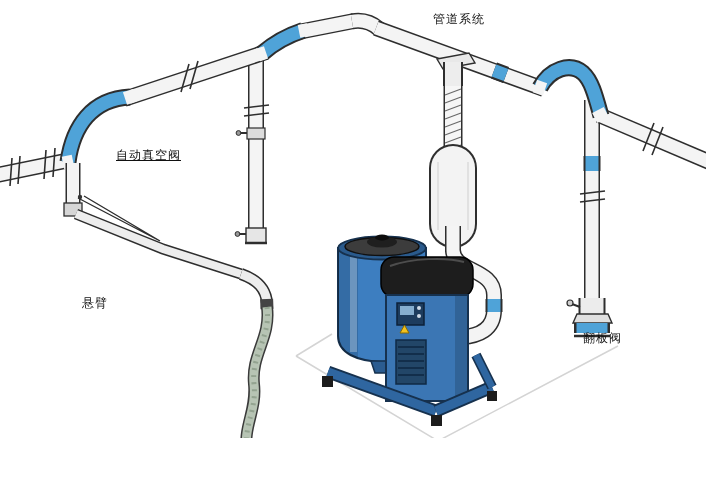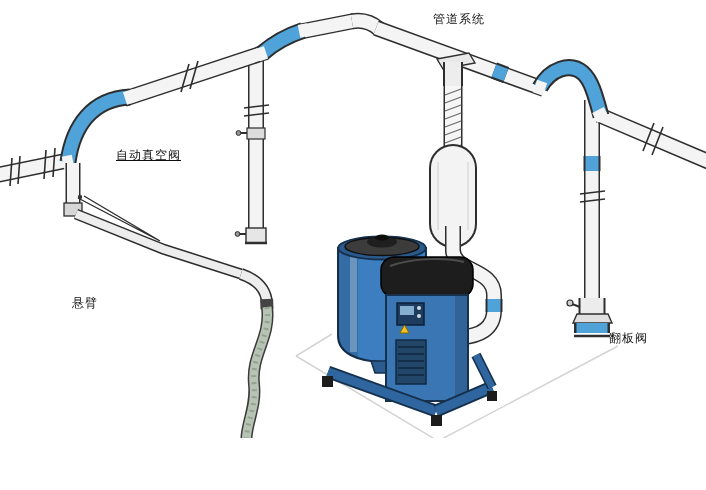--- a/index.html
+++ b/index.html
@@ -166,16 +166,16 @@
     <path d="M 492,387 L 476,355" fill="none" stroke="#2f66a0" stroke-width="7"></path>
     <rect x="322" y="376" width="11" height="11" fill="#1c1c1c"></rect>
     <rect x="431" y="415" width="11" height="11" fill="#1c1c1c"></rect>
     <rect x="487" y="391" width="10" height="10" fill="#1c1c1c"></rect>
   </g>
 
 </svg>
 
 <div class="label" style="left:433px;top:12px;">管道系统</div>
 <div class="label" style="left:116px;top:148px;text-decoration:underline;">自动真空阀</div>
-<div class="label" style="left:72px;top:296px;text-align:right;">悬臂</div>
-<div class="label" style="left:609px;top:331px;">翻板阀</div>
+<div class="label" style="left:82px;top:296px;text-align:right;">悬臂</div>
+<div class="label" style="left:583px;top:331px;">翻板阀</div>
 
 </div>
 
 </body></html>

